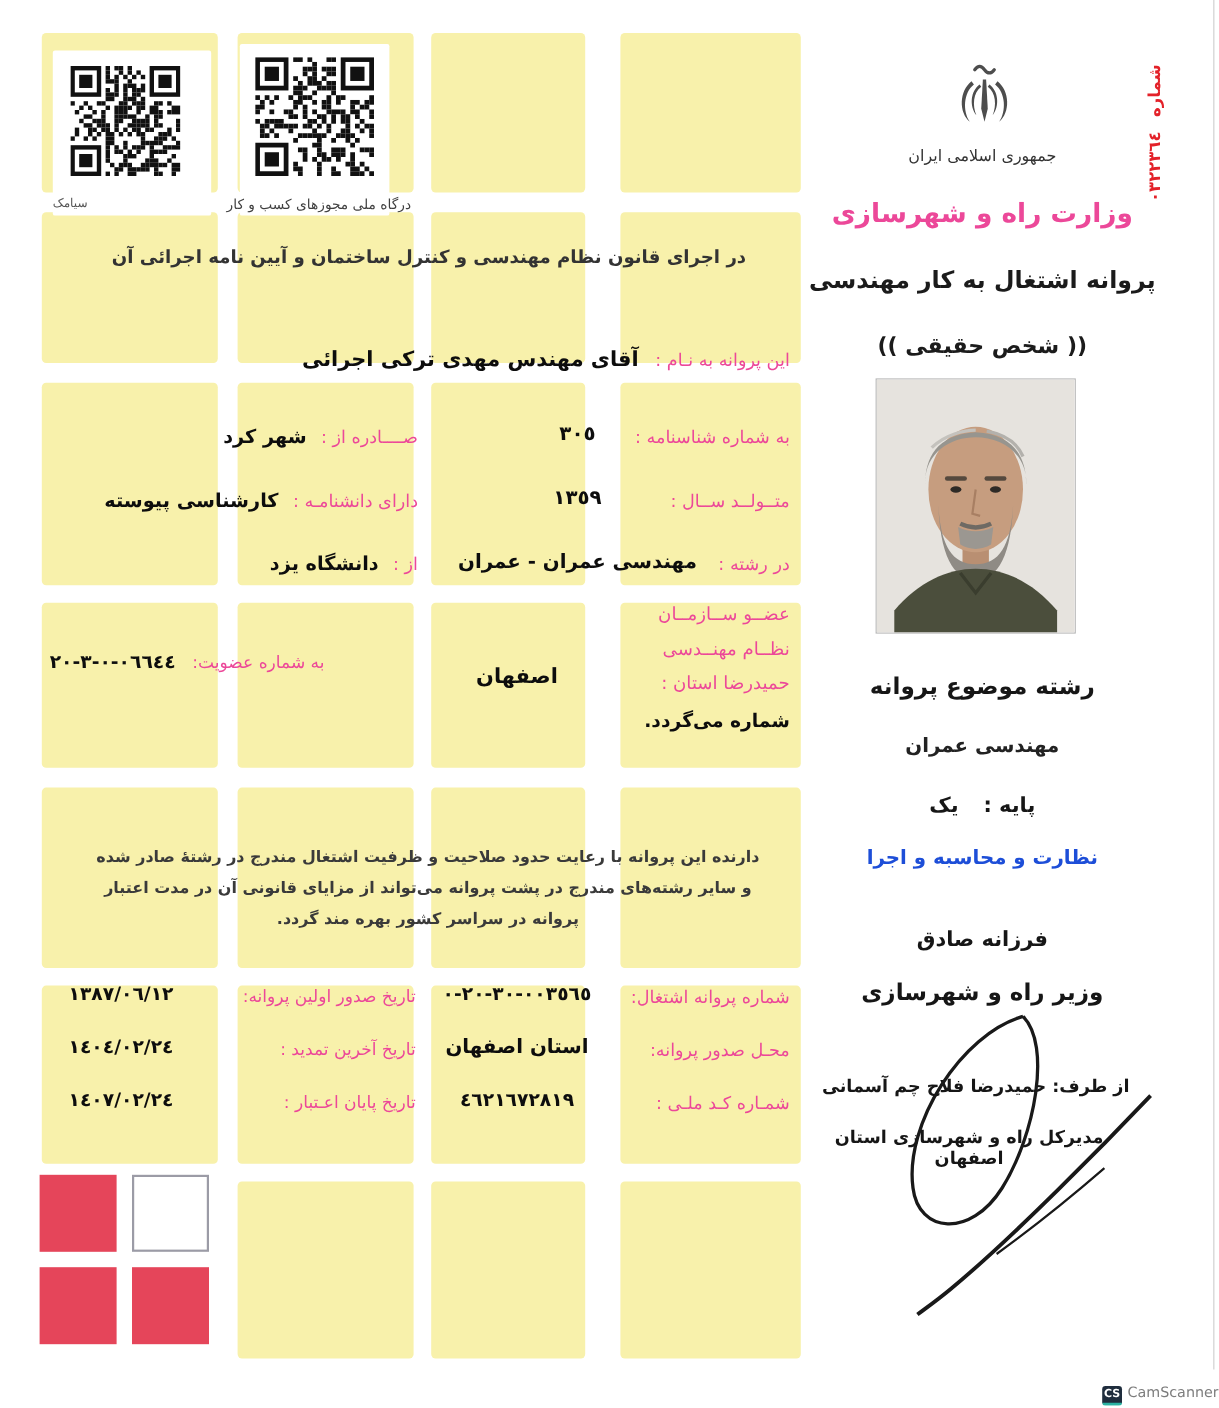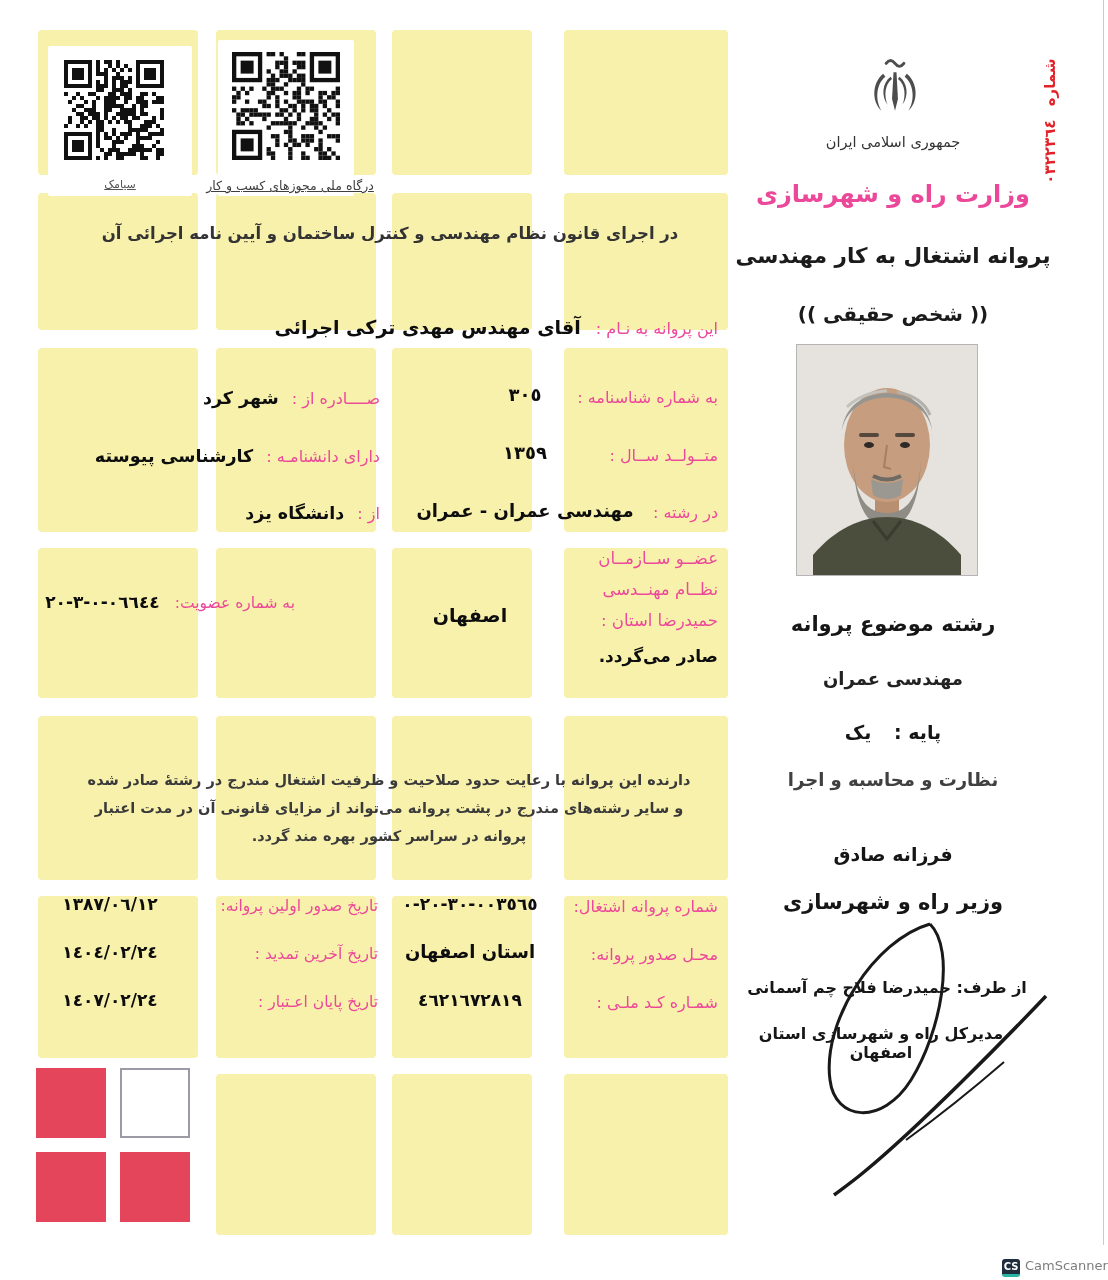--- a/index.html
+++ b/index.html
@@ -7,21 +7,21 @@
         font-family:"DejaVu Sans",sans-serif;direction:rtl;color:#161616;}
   .abs{position:absolute;}
   .blk{position:absolute;background:#f8f1ab;border-radius:4px;}
   .num{direction:ltr;unicode-bidi:bidi-override;display:inline-block;}
   .lbl{color:#ec4899;font-size:16px;white-space:nowrap;}
   .val{color:#0d0d0d;font-weight:bold;}
   .center{text-align:center;}
   .nowrap{white-space:nowrap;}
   .rcol{left:728px;width:330px;text-align:center;}
   .qr-panel{position:absolute;background:#fff;border-radius:2px;}
-  .caption{color:#555;position:absolute;text-align:center;text-decoration:underline;}
+  .caption{color:#555;position:absolute;text-align:left;}
   .sq{position:absolute;width:70px;height:70px;}
   .sq.red{background:#e5455a;}
   .sq.white{background:#fff;border:2px solid #9b9ba6;box-sizing:border-box;}
   .serial{position:absolute;left:972px;top:110px;width:160px;height:22px;
           transform:rotate(-90deg);color:#e32129;font-weight:bold;font-size:15px;
           text-align:center;white-space:nowrap;letter-spacing:1px;}
   .cs-badge{display:inline-block;width:18px;height:15px;background:#1f2d3d;color:#fff;
             font-size:10px;font-weight:bold;text-align:center;line-height:15px;
             border-radius:3px;border-bottom:3px solid #2bb3a3;direction:ltr;}
   .cs-text{color:#7d7d7d;font-size:13px;margin-left:5px;direction:ltr;display:inline-block;}
@@ -531,21 +531,21 @@
   <div class="abs center val" style="left:400px;width:250px;top:500px;font-size:18px;">مهندسی عمران - عمران</div>
   <div class="abs nowrap" style="right:728px;top:503px;">
     <span class="lbl">از :</span>
     <span class="val" style="font-size:17.5px;margin-right:8px;">دانشگاه یزد</span>
   </div>
 
   <div class="abs lbl" style="right:390px;top:549px;font-size:16.5px;text-align:right;">عضــو ســازمــان</div>
   <div class="abs lbl" style="right:390px;top:580px;font-size:16.5px;">نظــام مهنــدسی</div>
   <div class="abs lbl" style="right:390px;top:611px;font-size:16.5px;">حمیدرضا استان :</div>
   <div class="abs center val" style="left:400px;width:140px;top:604px;font-size:19px;">اصفهان</div>
-  <div class="abs val" style="right:390px;top:646px;font-size:17px;">صادر می‌گردد.</div>
+  <div class="abs val" style="right:390px;top:646px;font-size:17px;">شماره می‌گردد.</div>
   <div class="abs nowrap" style="right:813px;top:592px;">
     <span class="lbl" style="font-size:15.5px;">به شماره عضویت:</span>
     <span class="val num" style="font-size:17px;margin-right:10px;">٢٠-٣-٠-٠٦٦٤٤</span>
   </div>
 
   <div class="abs center" style="left:60px;right:390px;top:766px;font-size:14.5px;font-weight:bold;color:#3a3a3a;line-height:28px;">
     <div>دارنده این پروانه با رعایت حدود صلاحیت و ظرفیت اشتغال مندرج در رشتهٔ صادر شده</div>
     <div>و سایر رشته‌های مندرج در پشت پروانه می‌تواند از مزایای قانونی آن در مدت اعتبار</div>
     <div>پروانه در سراسر کشور بهره مند گردد.</div>
   </div>
@@ -608,21 +608,21 @@
     <path d="M16 230 L16 210 C38 184 64 172 90 172 C116 172 142 184 164 210 L164 230 Z" fill="#4b4e3c"></path>
     <path d="M76 176 L90 194 L104 176" fill="none" stroke="#3a3d2e" stroke-width="3"></path>
   </svg>
 
   <div class="abs rcol" style="top:612px;font-size:21px;font-weight:bold;">رشته موضوع پروانه</div>
   <div class="abs rcol" style="top:668px;font-size:18px;font-weight:bold;color:#222;">مهندسی عمران</div>
   <div class="abs rcol nowrap" style="top:721px;font-size:19px;font-weight:bold;">
     <span>پایه :</span>
     <span style="margin-right:16px;">یک</span>
   </div>
-  <div class="abs rcol" style="top:769px;font-size:18px;font-weight:bold;color:#404040;">نظارت و محاسبه و اجرا</div>
+  <div class="abs rcol" style="top:769px;font-size:18px;font-weight:bold;color:#1d4ed8;">نظارت و محاسبه و اجرا</div>
   <div class="abs rcol" style="top:843px;font-size:19px;font-weight:bold;">فرزانه صادق</div>
   <div class="abs rcol" style="top:890px;font-size:21px;font-weight:bold;">وزیر راه و شهرسازی</div>
   <div class="abs" style="left:742px;width:290px;top:978px;font-size:16px;font-weight:bold;text-align:center;">از طرف: حمیدرضا فلاح چم آسمانی</div>
   <div class="abs" style="left:736px;width:290px;top:1024px;font-size:16px;font-weight:bold;text-align:center;">مدیرکل راه و شهرسازی استان اصفهان</div>
 
   <svg class="abs" style="left:808px;top:910px;" width="280" height="295" viewBox="0 0 280 295">
     <path d="M122 14 C66 30 14 112 22 170 C27 211 74 216 103 170 C133 122 148 40 122 14" fill="none" stroke="#191919" stroke-width="3"></path>
     <path d="M238 86 C200 126 112 216 56 262 C44 272 34 279 26 285" fill="none" stroke="#191919" stroke-width="3.5"></path>
     <path d="M98 230 C134 204 166 178 196 152" fill="none" stroke="#191919" stroke-width="2"></path>
   </svg>

